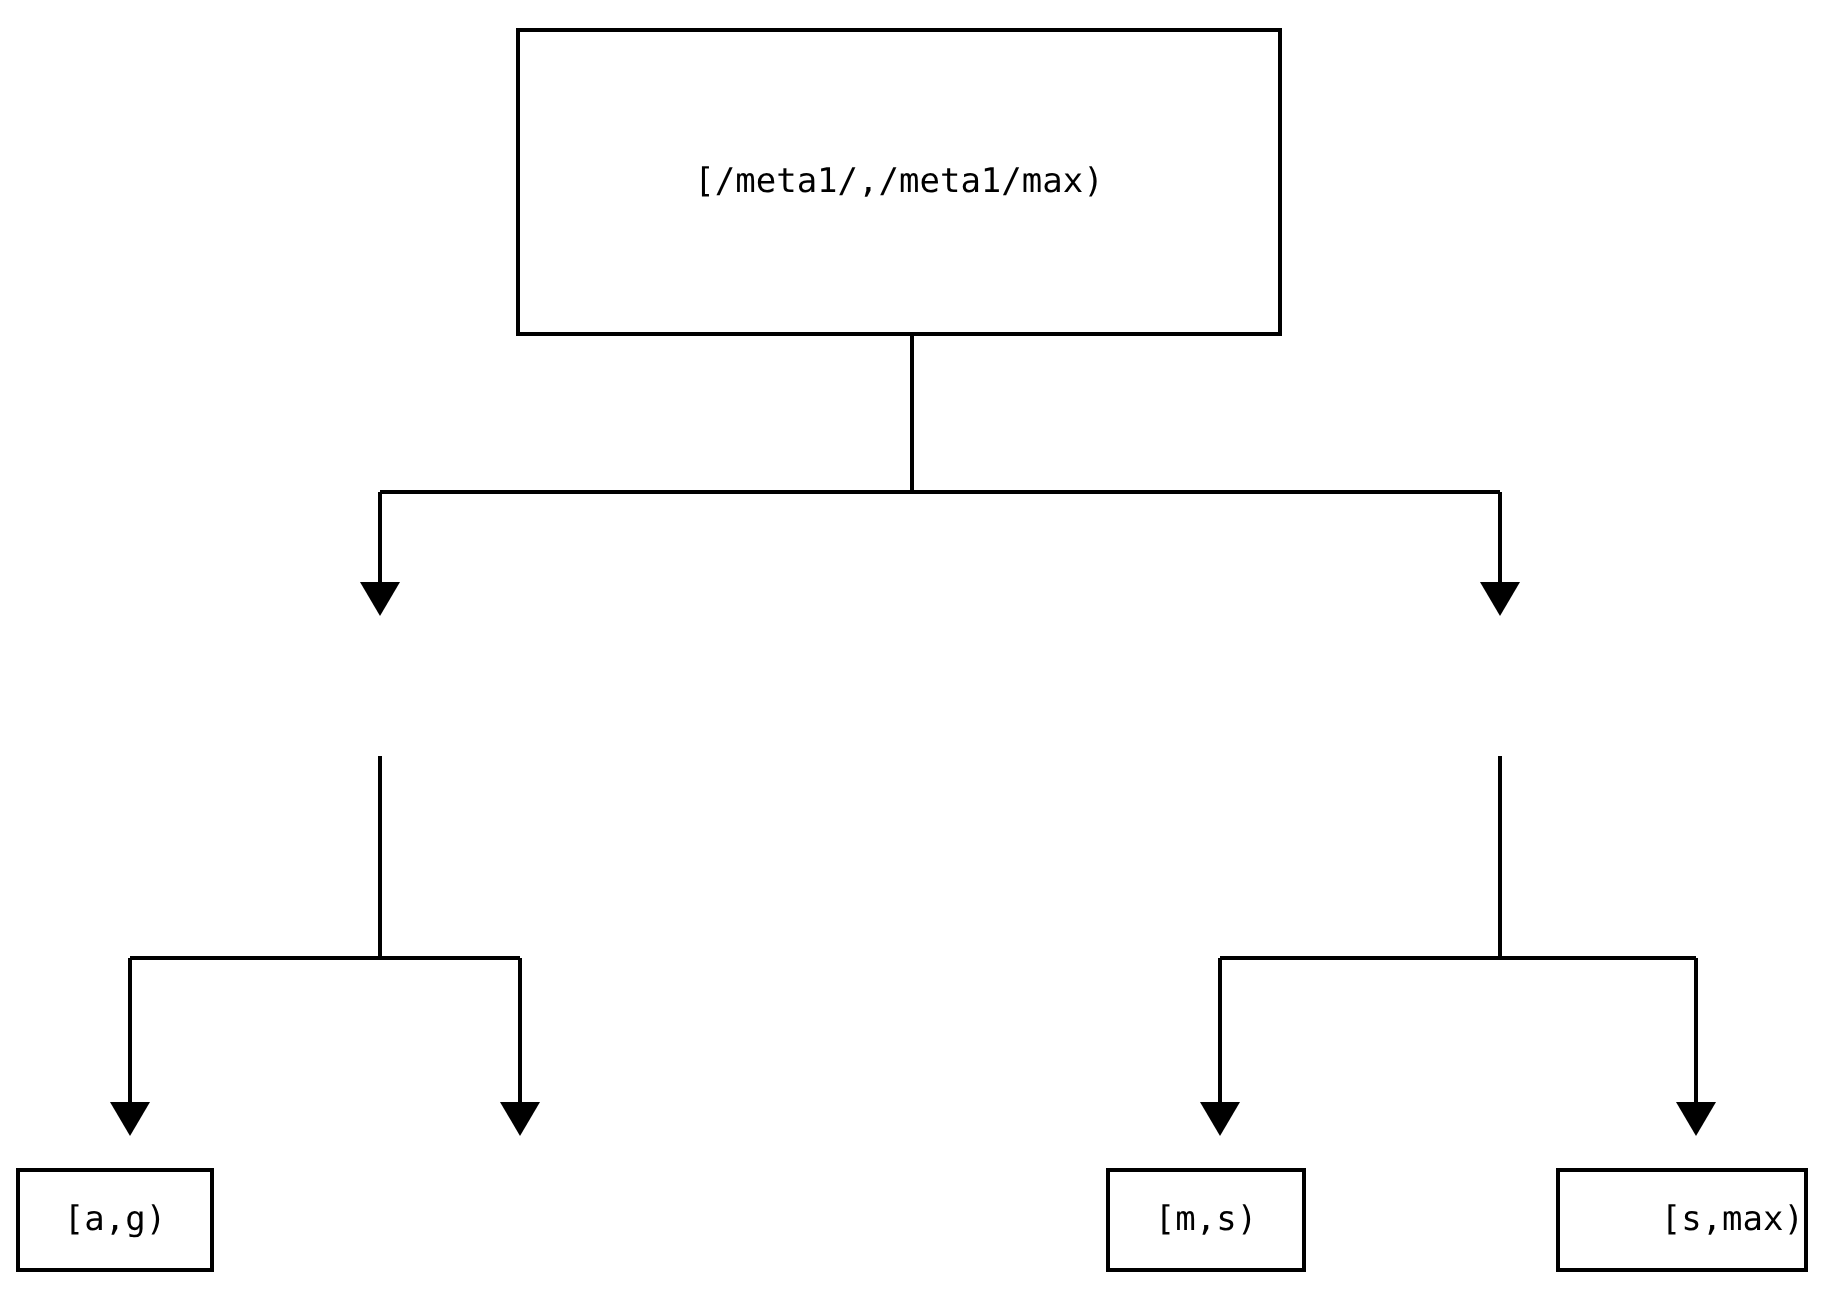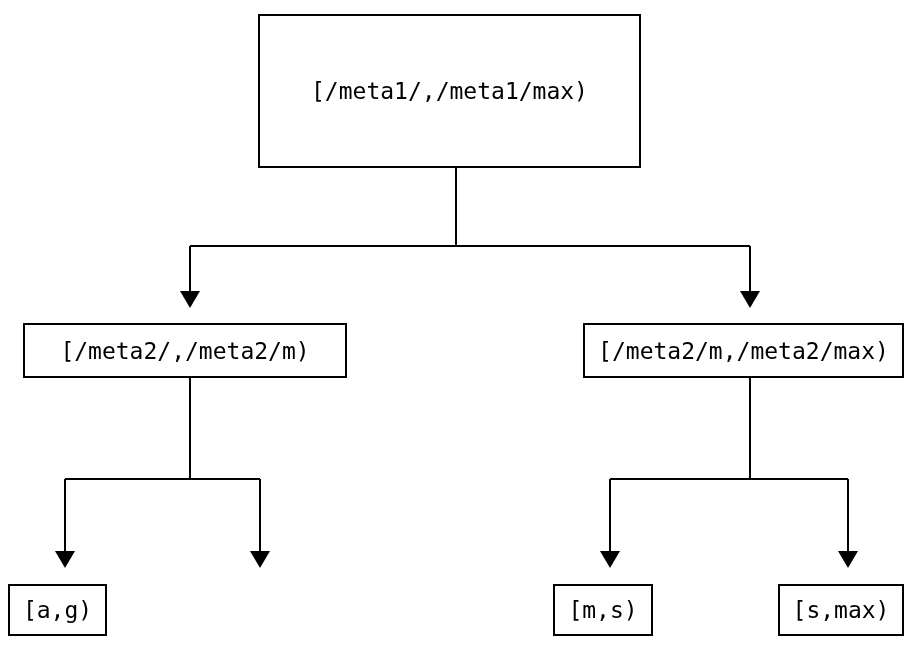--- a/index.html
+++ b/index.html
@@ -24,30 +24,30 @@
   }
   .node {
     position: absolute;
     box-sizing: border-box;
     border: 2px solid #000000;
     background: #ffffff;
     display: flex;
     align-items: center;
     justify-content: center;
     color: #000000;
-    font-size: 23px;
+    font-size: 17px;
     white-space: nowrap;
   }
   .node-root      { left: 258px; top: 14px;  width: 383px; height: 154px; }
   .node-mid-left  { left: 23px;  top: 323px; width: 324px; height: 55px;  }
   .node-mid-right { left: 583px; top: 323px; width: 321px; height: 55px;  }
   .node-leaf-ag   { left: 8px;   top: 584px; width: 99px;  height: 52px; text-align: right;  }
   .node-leaf-gm   { left: 205px; top: 584px; width: 98px;  height: 52px;  }
   .node-leaf-ms   { left: 553px; top: 584px; width: 100px; height: 52px;  }
-  .node-leaf-smax { left: 778px; top: 584px; width: 126px; height: 52px;  }
+  .node-leaf-smax { left: 778px; top: 584px; width: 126px; height: 52px; justify-content: flex-end;  }
 </style>
 </head>
 <body>
 
 <div class="canvas">
 
   <svg class="edges-layer" width="912" height="652" viewBox="0 0 912 652" xmlns="http://www.w3.org/2000/svg">
     <g stroke="#000000" stroke-width="2" fill="none">
 
       <path d="M456 168 V247"></path>
@@ -72,27 +72,21 @@
       <polygon points="250,551 270,551 260,568"></polygon>
       <polygon points="600,551 620,551 610,568"></polygon>
       <polygon points="838,551 858,551 848,568"></polygon>
     </g>
   </svg>
 
   <div class="node node-root">
     <span>[/meta1/,/meta1/max)</span>
   </div>
 
-  <div class="node node-mid-left">
-    <span>[/meta2/,/meta2/m)</span>
-  </div>
 
-  <div class="node node-mid-right">
-    <span>[/meta2/m,/meta2/max)</span>
-  </div>
 
   <div class="node node-leaf-ag">
     <span>[a,g)</span>
   </div>
 
 
   <div class="node node-leaf-ms">
     <span>[m,s)</span>
   </div>
 

